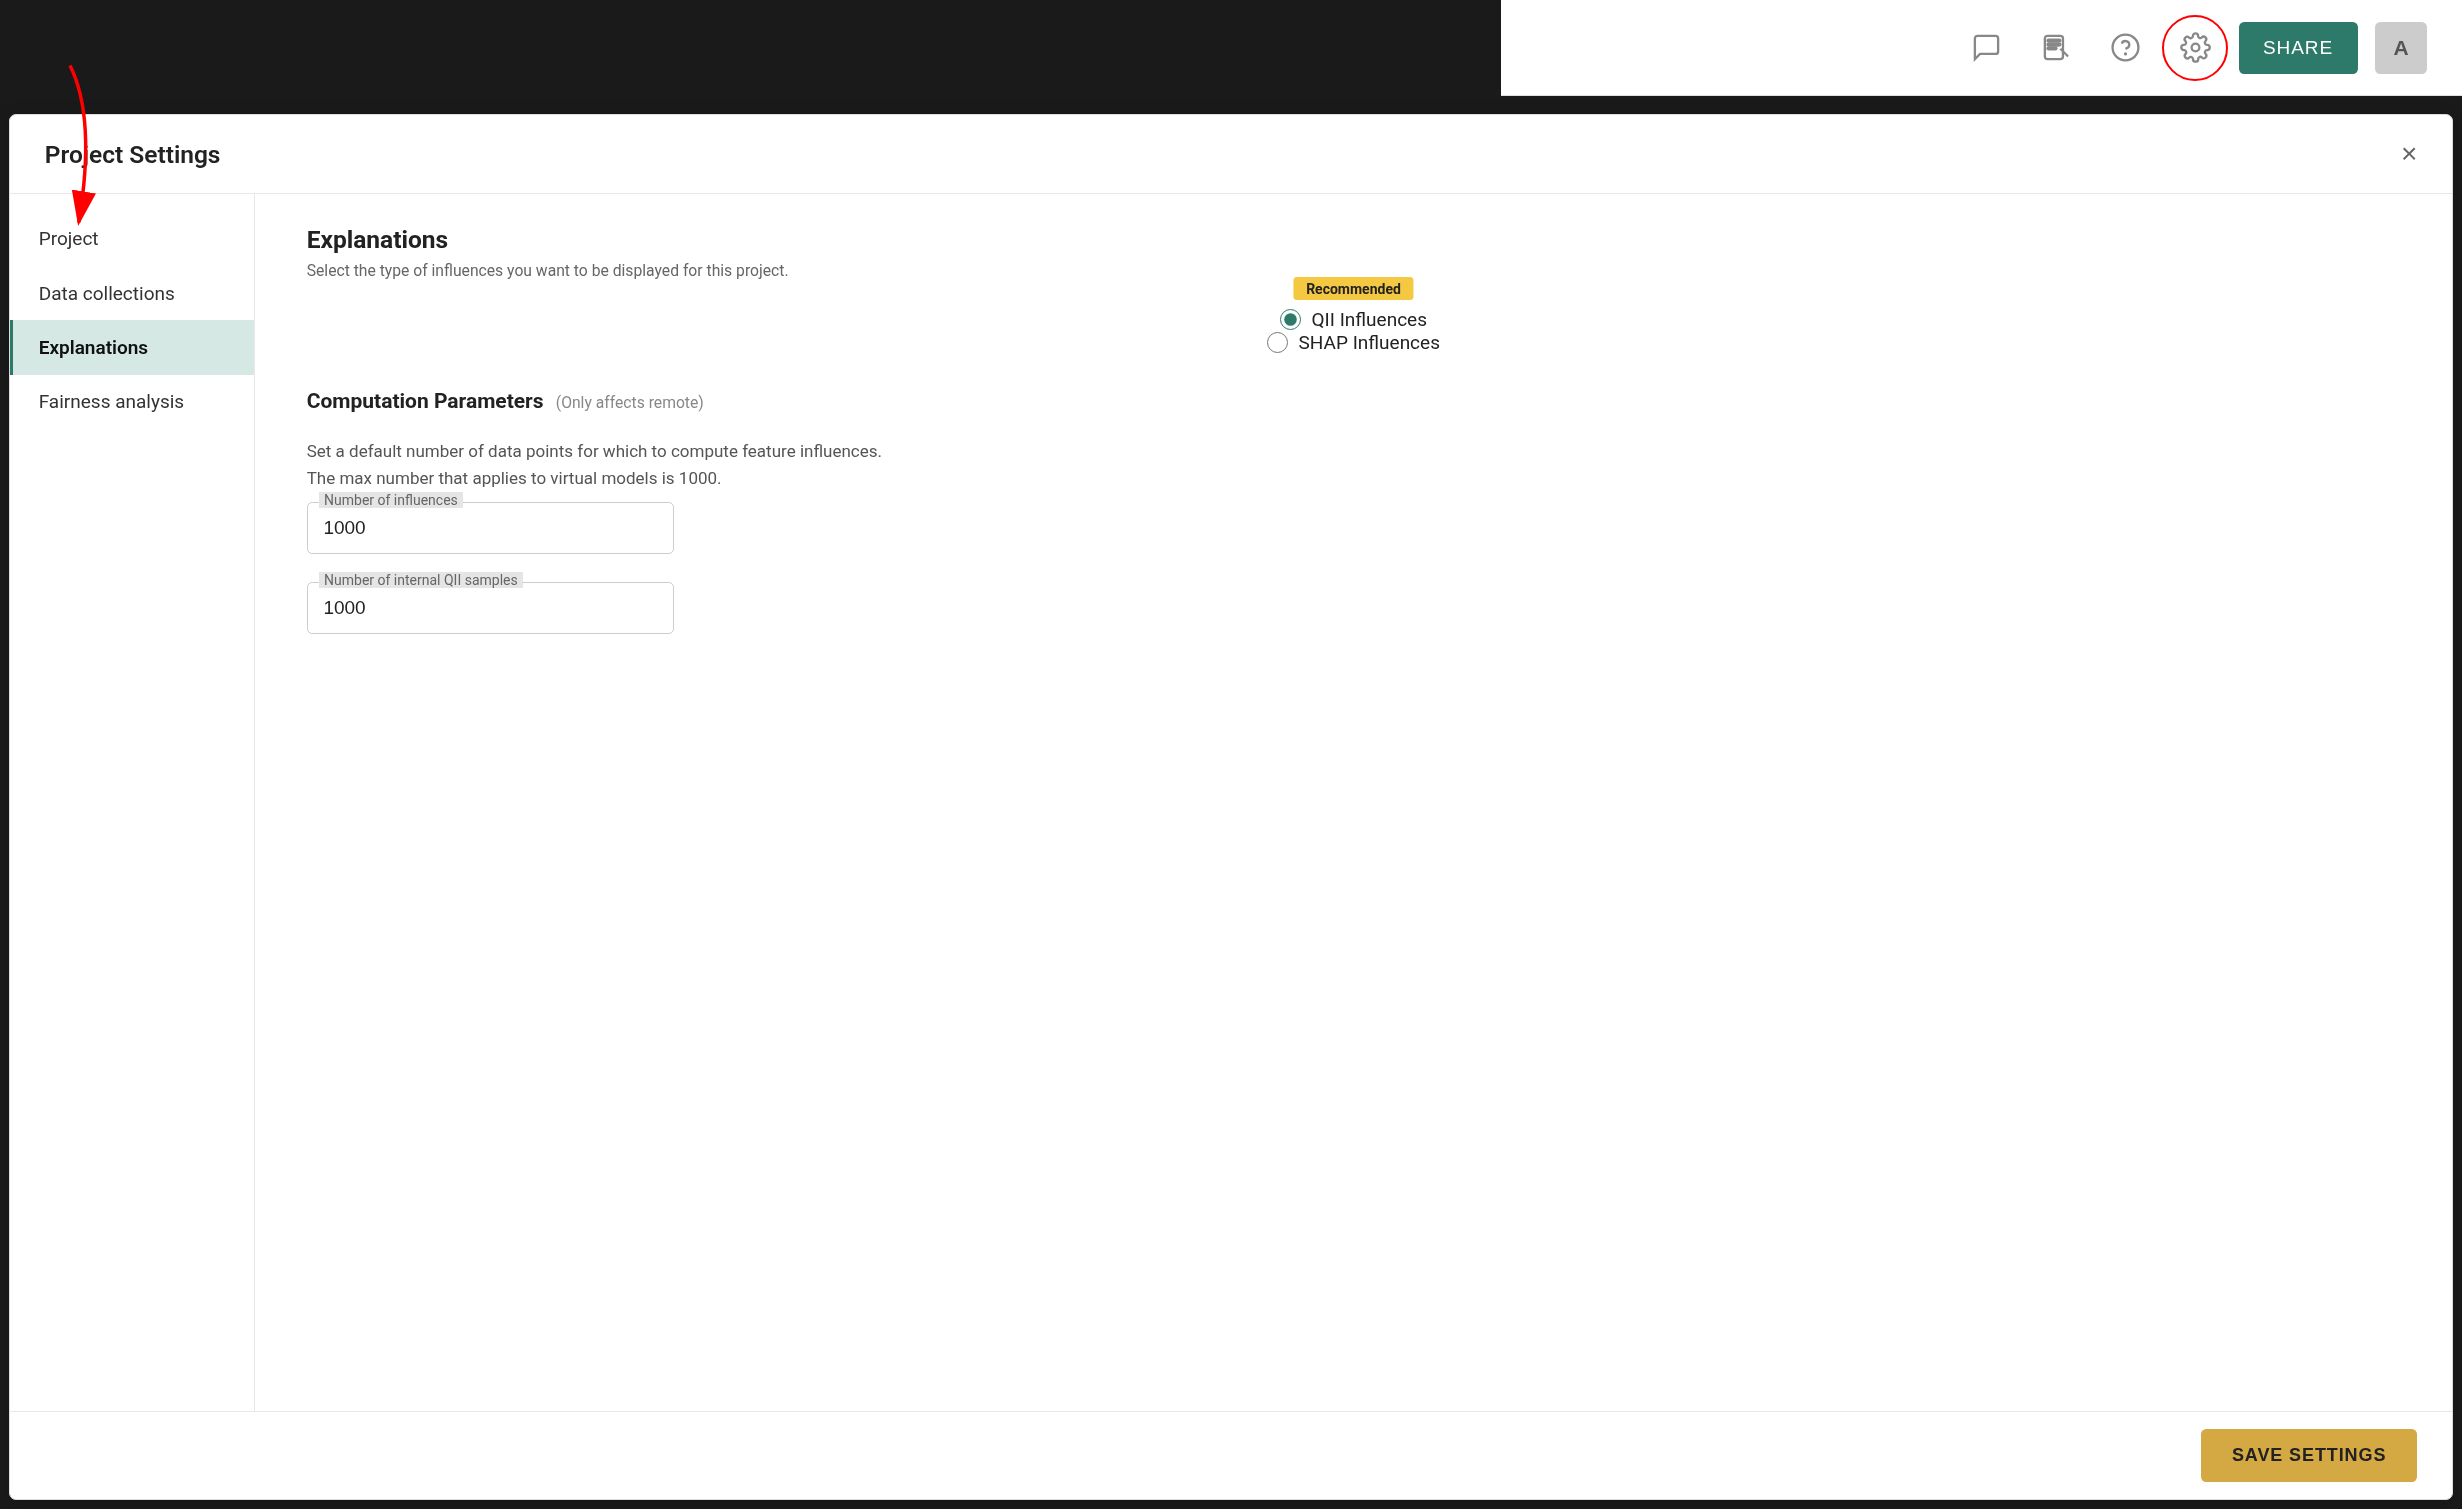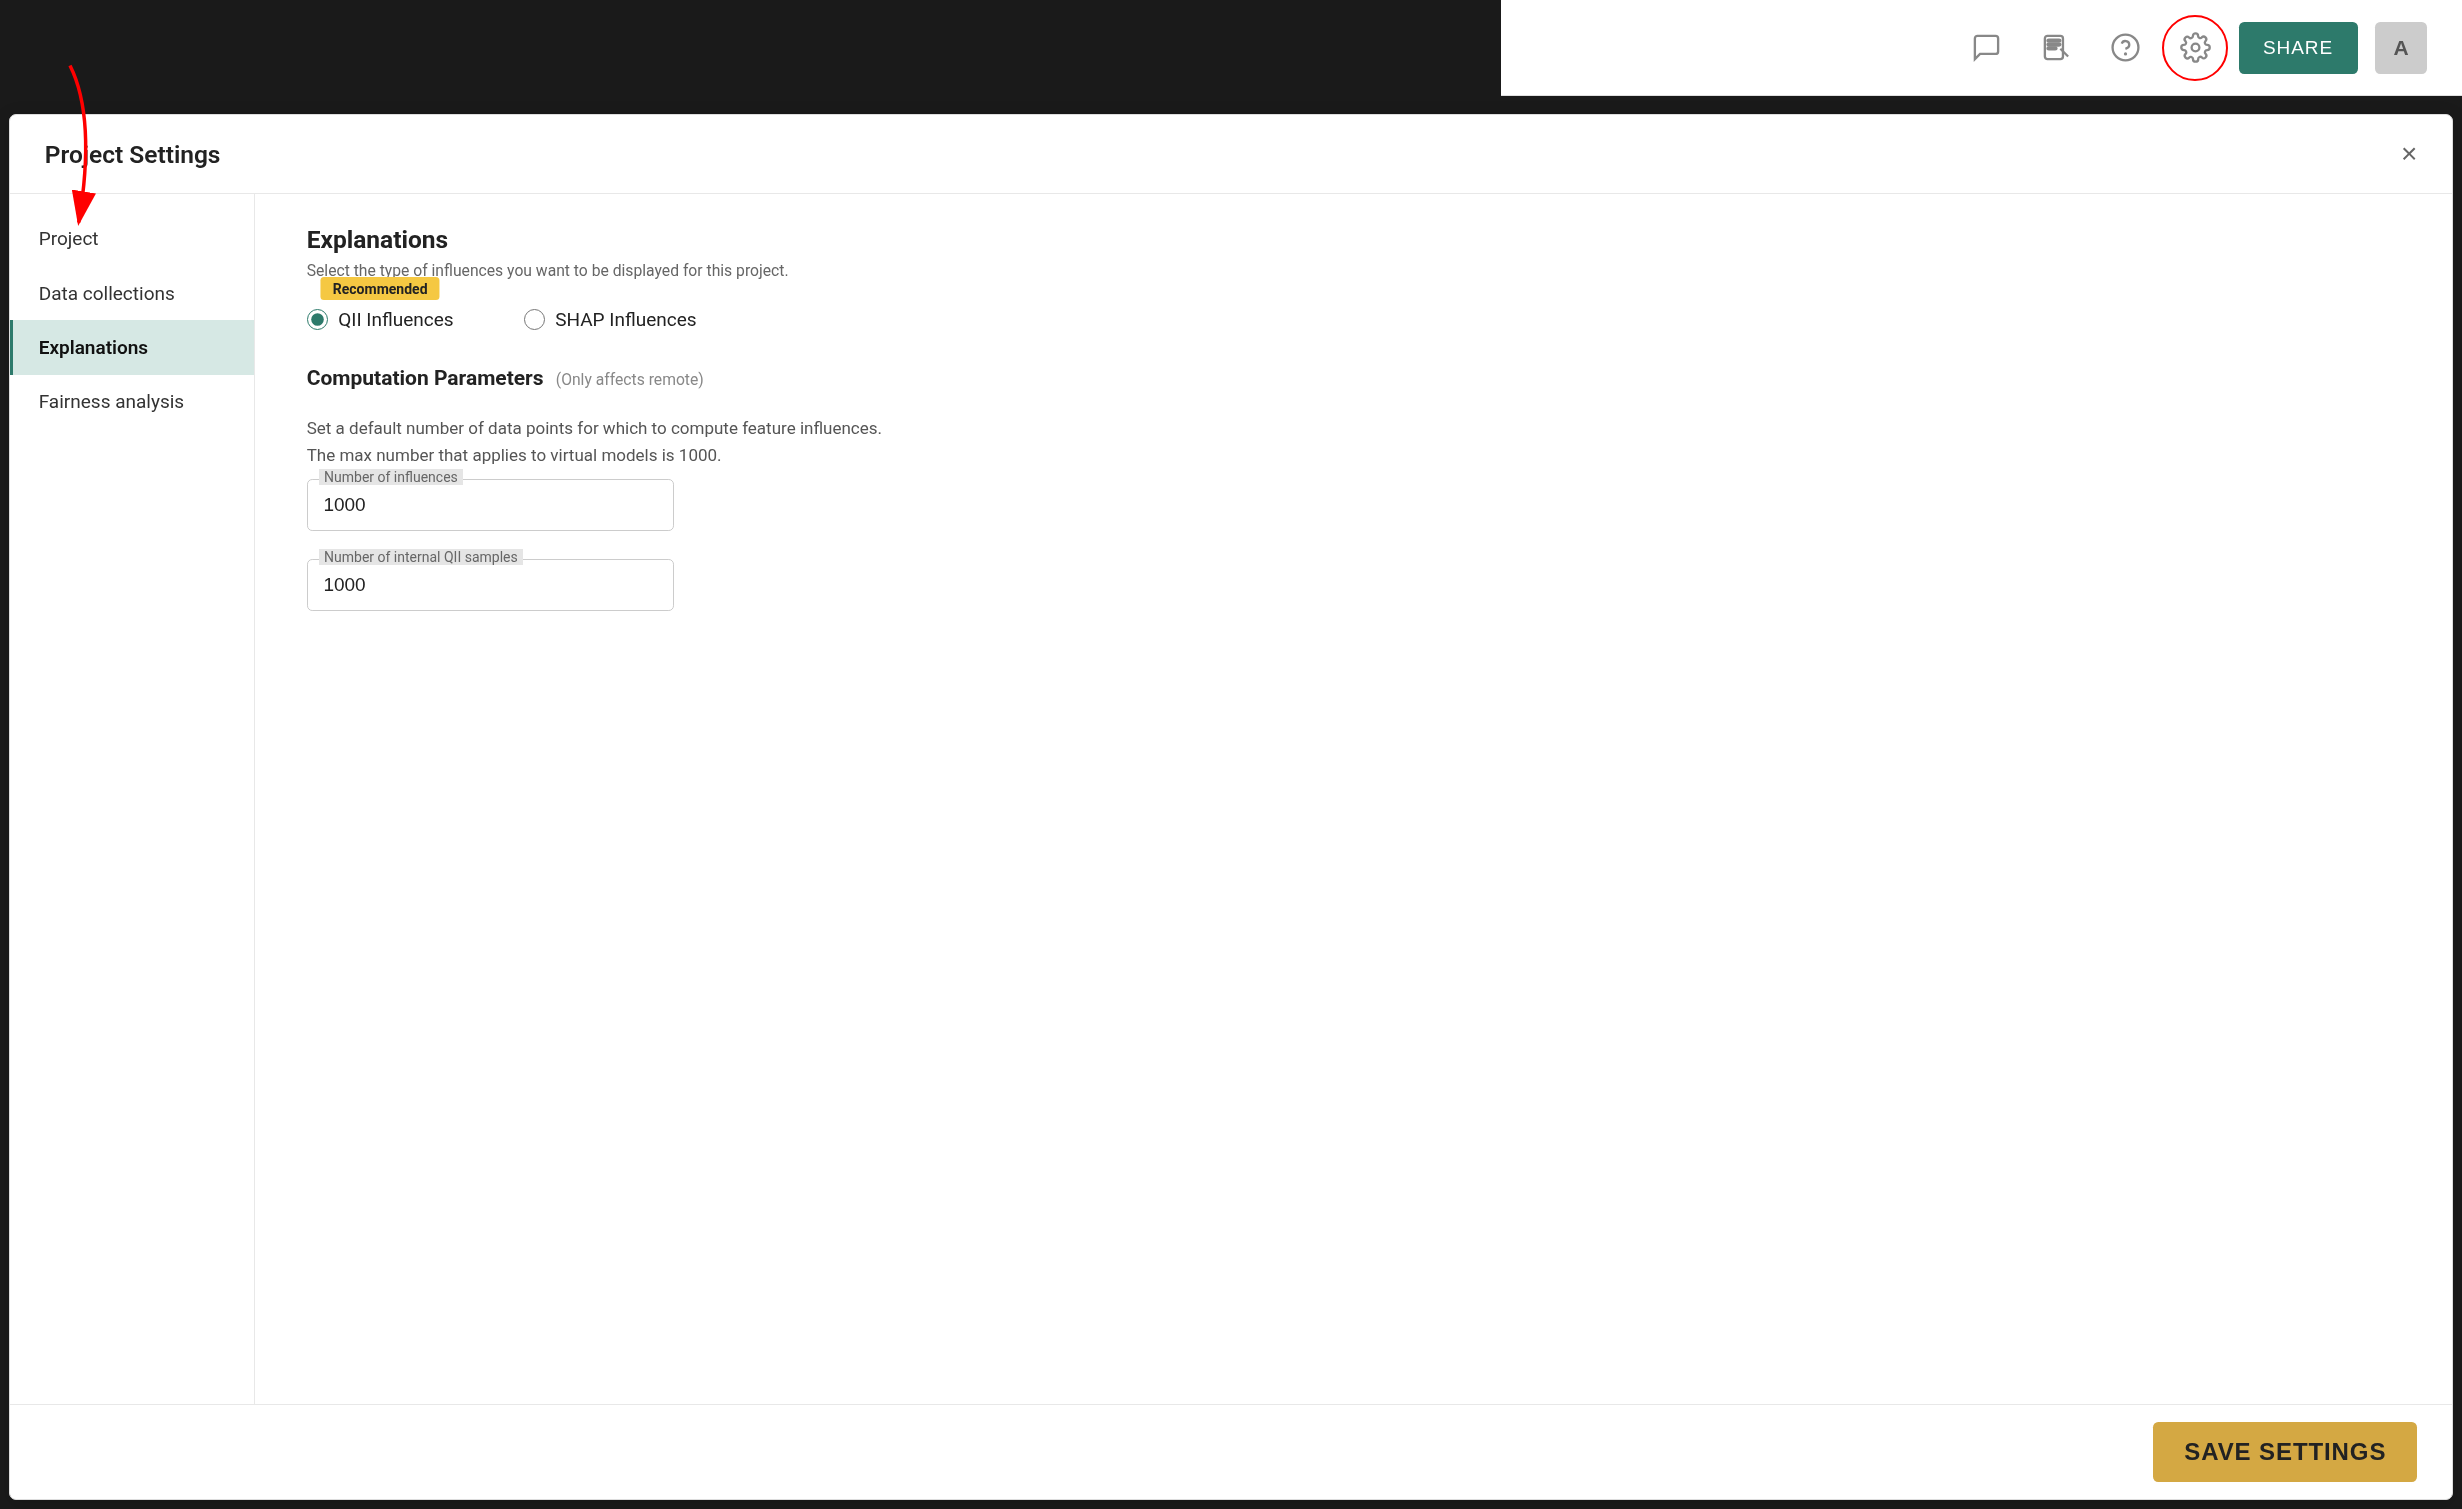--- a/index.html
+++ b/index.html
@@ -168,23 +168,23 @@
     .section-subtitle {
       font-size: 15.7px;
       color: #666;
       margin-bottom: 28px;
     }
 
     
     .radio-group {
       display: flex;
       align-items: center;
-      gap: 70px;
       margin-bottom: 35px;
       position: relative;
+      flex-direction: column;
     }
 
     .radio-option {
       display: flex;
       align-items: center;
       gap: 10.5px;
       font-size: 19px;
       color: #222;
       cursor: pointer;
       position: relative;
@@ -267,21 +267,21 @@
       display: flex;
       justify-content: flex-end;
     }
 
     .save-button {
       background: #d4a843;
       color: #222;
       border: none;
       border-radius: 5.2px;
       padding: 15.7px 31px;
-      font-size: 24px;
+      font-size: 18px;
       font-weight: 700;
       letter-spacing: 0.9px;
       cursor: pointer;
       margin-left: 48px;
     }
 
     
     .arrow-svg {
       position: absolute;
       top: 0;

